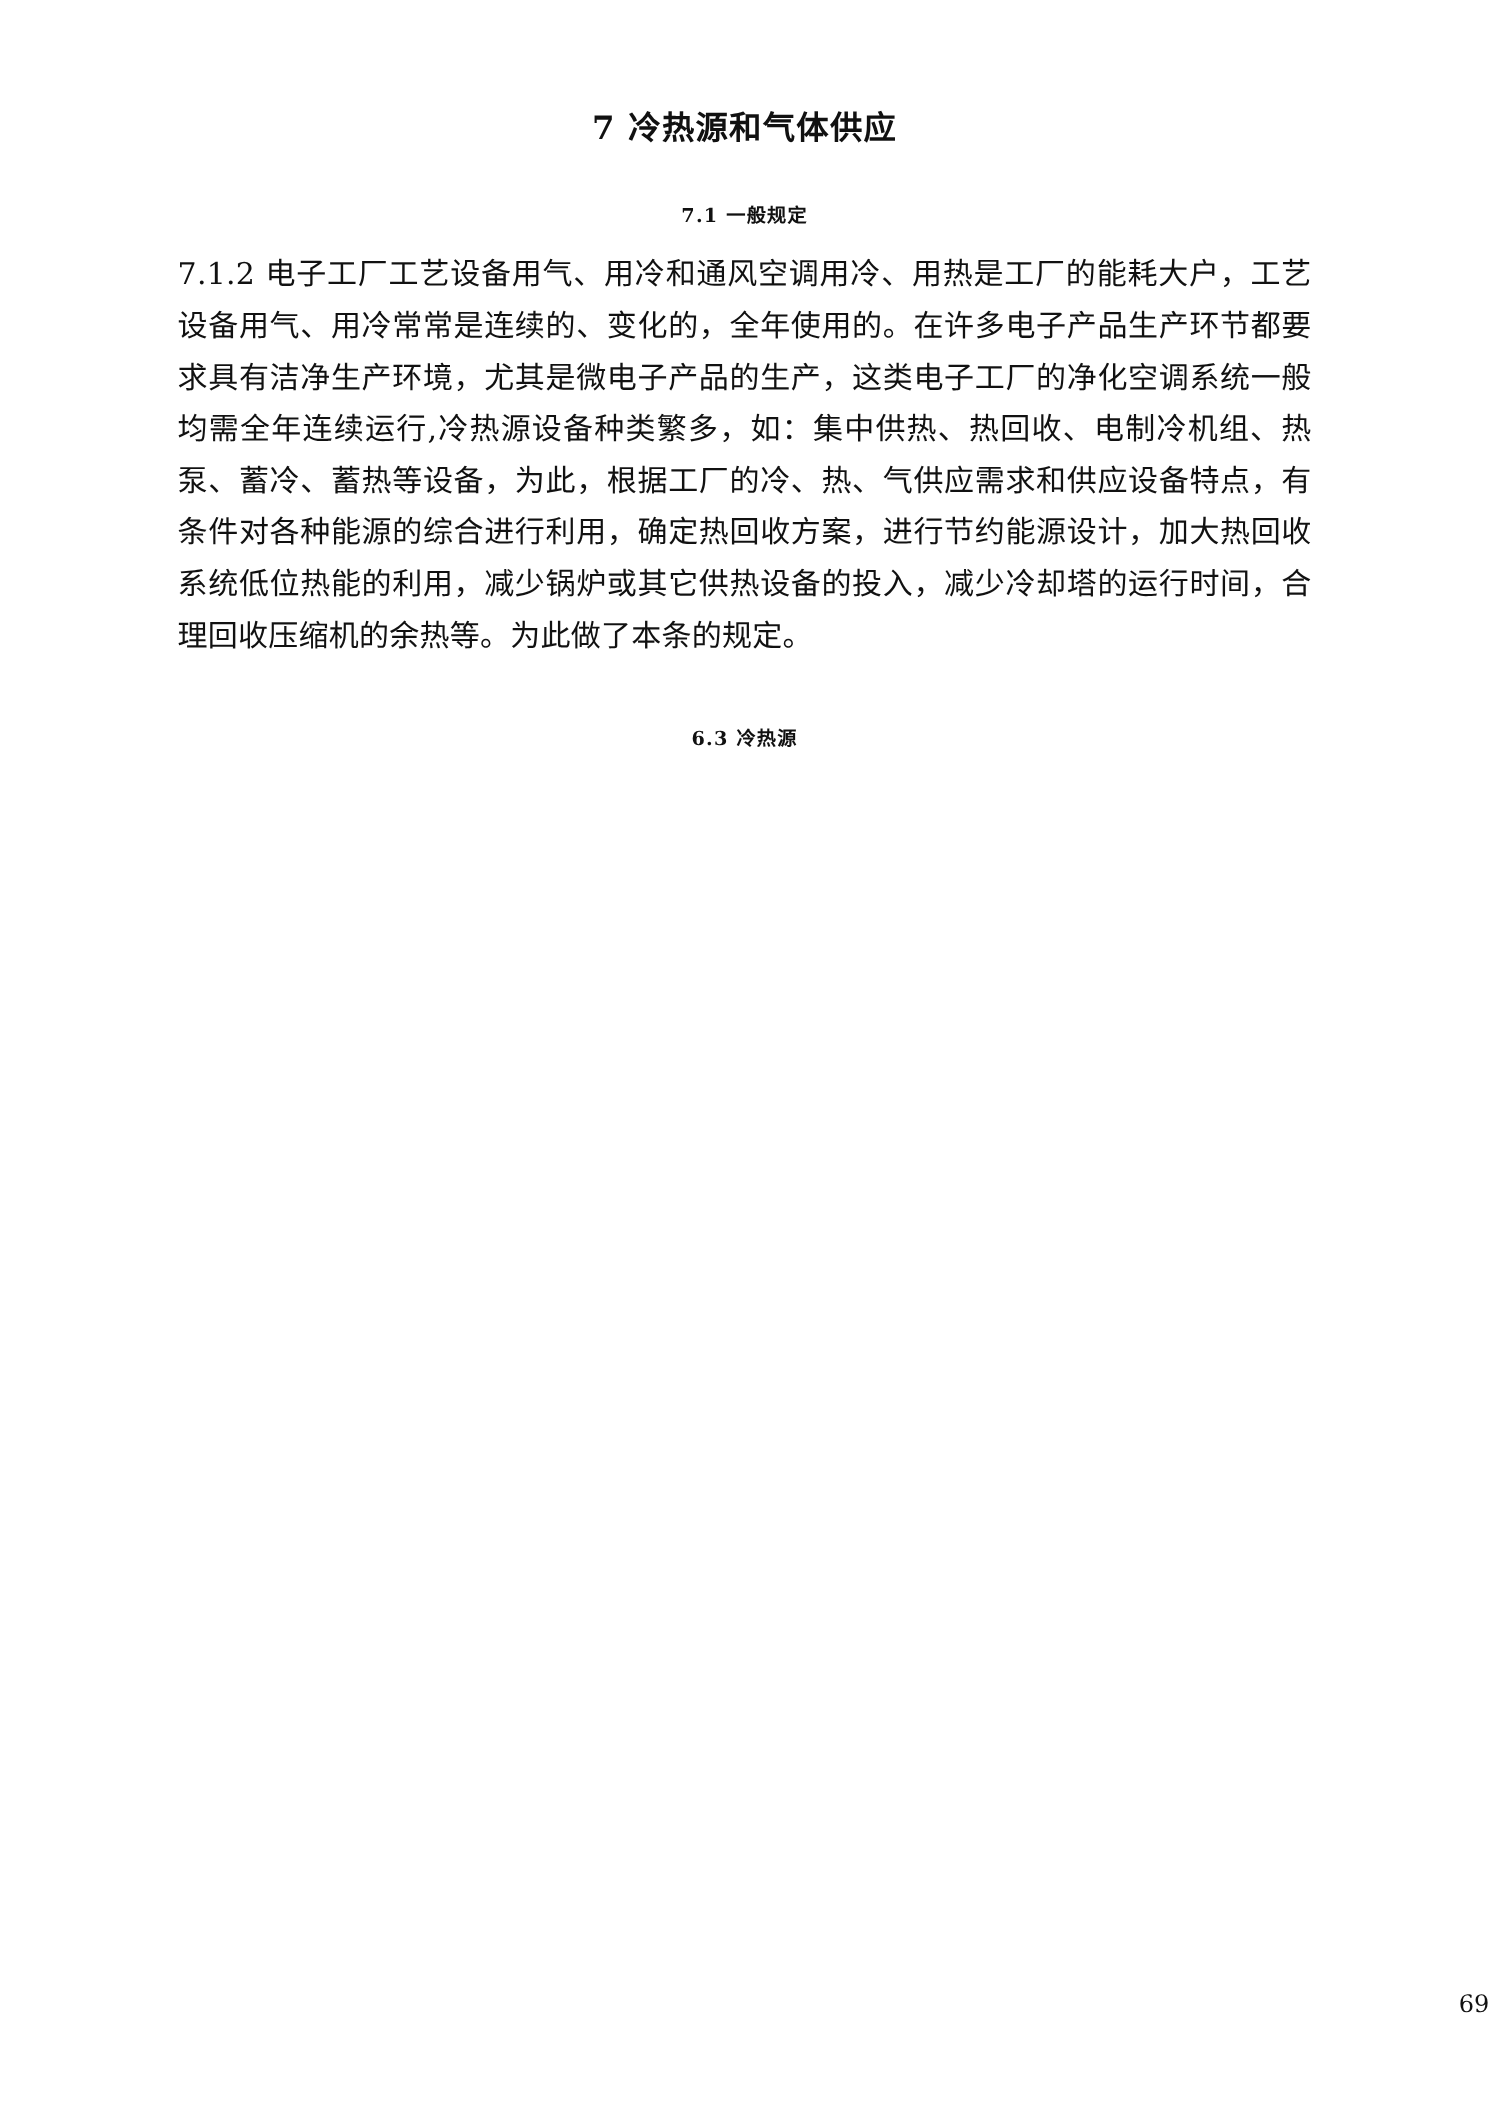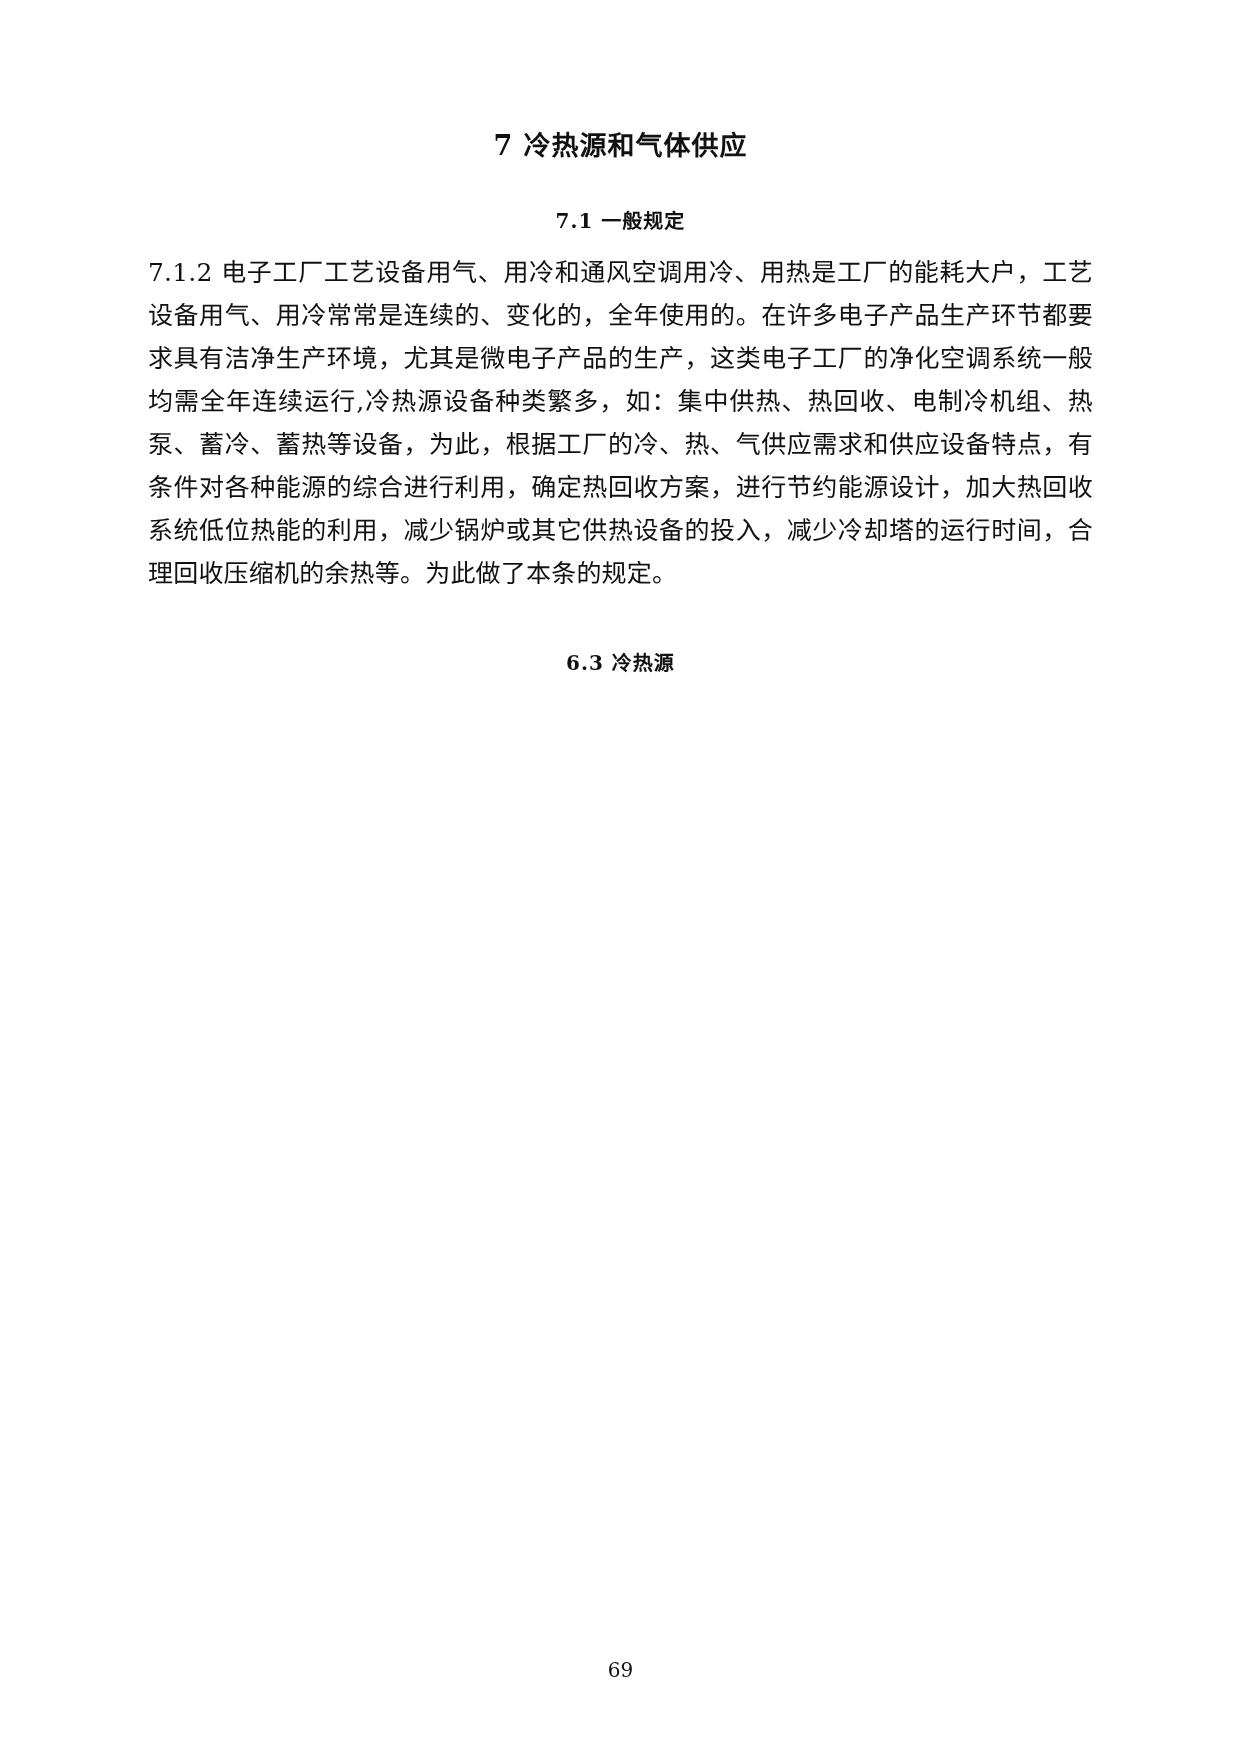--- a/index.html
+++ b/index.html
@@ -11,34 +11,34 @@
     font-family: "DejaVu Serif", "Liberation Serif", serif;
     color: #111111;
   }
   .page {
     position: relative;
     width: 1241px;
     height: 1754px;
     margin: 0 auto;
     background: #ffffff;
     box-sizing: border-box;
-    padding: 106px 148px 60px 148px;
+    padding: 68px 148px 60px 148px;
     overflow: hidden;
   }
   .chapter-title {
     text-align: center;
     font-size: 27px;
     font-weight: 700;
     letter-spacing: 1px;
     margin: 18px 0 0 0;
     line-height: 1.6;
   }
   .section-title {
     text-align: center;
-    font-size: 20px;
+    font-size: 16px;
     font-weight: 700;
     letter-spacing: 1px;
     margin: 38px 0 0 0;
     line-height: 1.6;
   }
   .section-title.second {
     margin-top: 52px;
   }
   .para {
     font-size: 25px;
@@ -49,21 +49,21 @@
     letter-spacing: 0.2px;
   }
   .para.first-after-title {
     margin-top: 26px;
   }
   .page-number {
     position: absolute;
     left: 0;
     right: 0;
     bottom: 72px;
-    text-align: center;
+    text-align: right;
     font-size: 20px;
     font-family: "DejaVu Serif", "Liberation Serif", serif;
     color: #111111;
   }
 </style>
 </head>
 <body>
 
 <div class="page">
 

